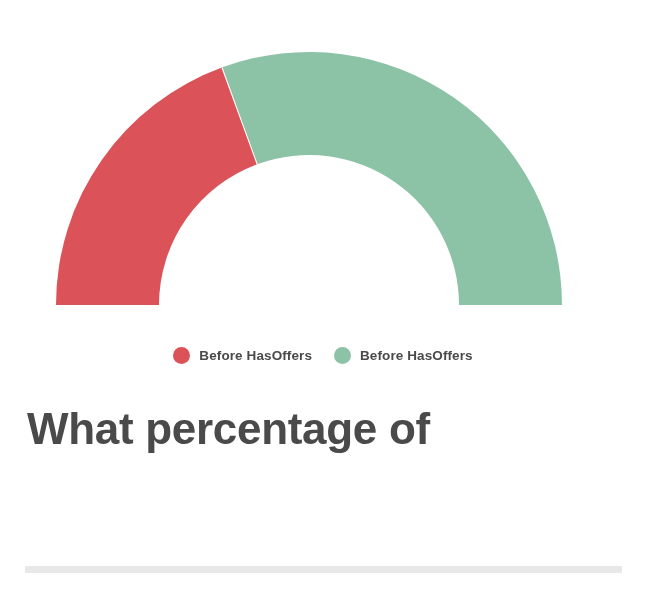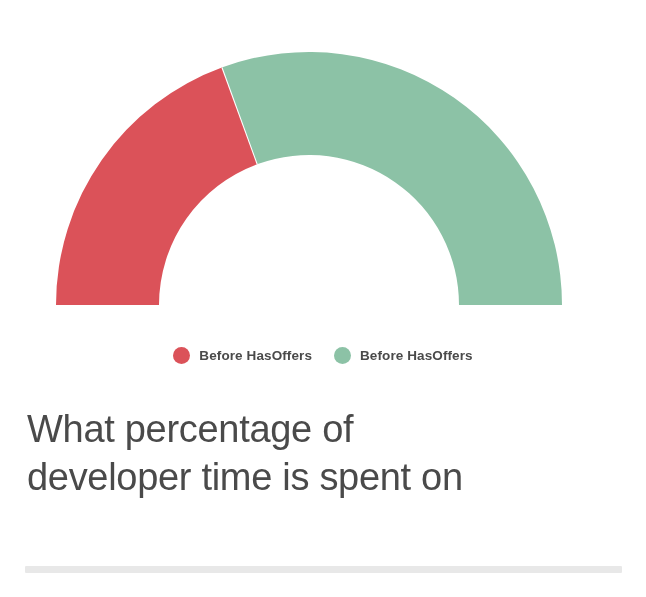--- a/index.html
+++ b/index.html
@@ -69,22 +69,22 @@
     white-space: nowrap;
   }
 
   
   #question-title {
     position: absolute;
     left: 27px;
     top: 405px;
     width: 600px;
     font-family: "Liberation Sans", sans-serif;
-    font-size: 38px;
-    font-weight: 400;
+    font-size: 44px;
+    font-weight: 700;
     line-height: 48px;
     color: #4a4a4a;
     letter-spacing: -0.3px;
   }
 
   
   #footer-divider {
     position: absolute;
     left: 25px;
     top: 566px;
@@ -116,18 +116,17 @@
       <span class="legend-label">Before HasOffers</span>
     </div>
     <div class="legend-item">
       <span class="legend-swatch" style="background:#8cc2a6"></span>
       <span class="legend-label">Before HasOffers</span>
     </div>
   </div>
 
   <div id="question-title">
     <div>What percentage of</div>
-    <div>developer time is spent on</div>
   </div>
 
   <div id="footer-divider"></div>
 
 </div>
 
 </body></html>

